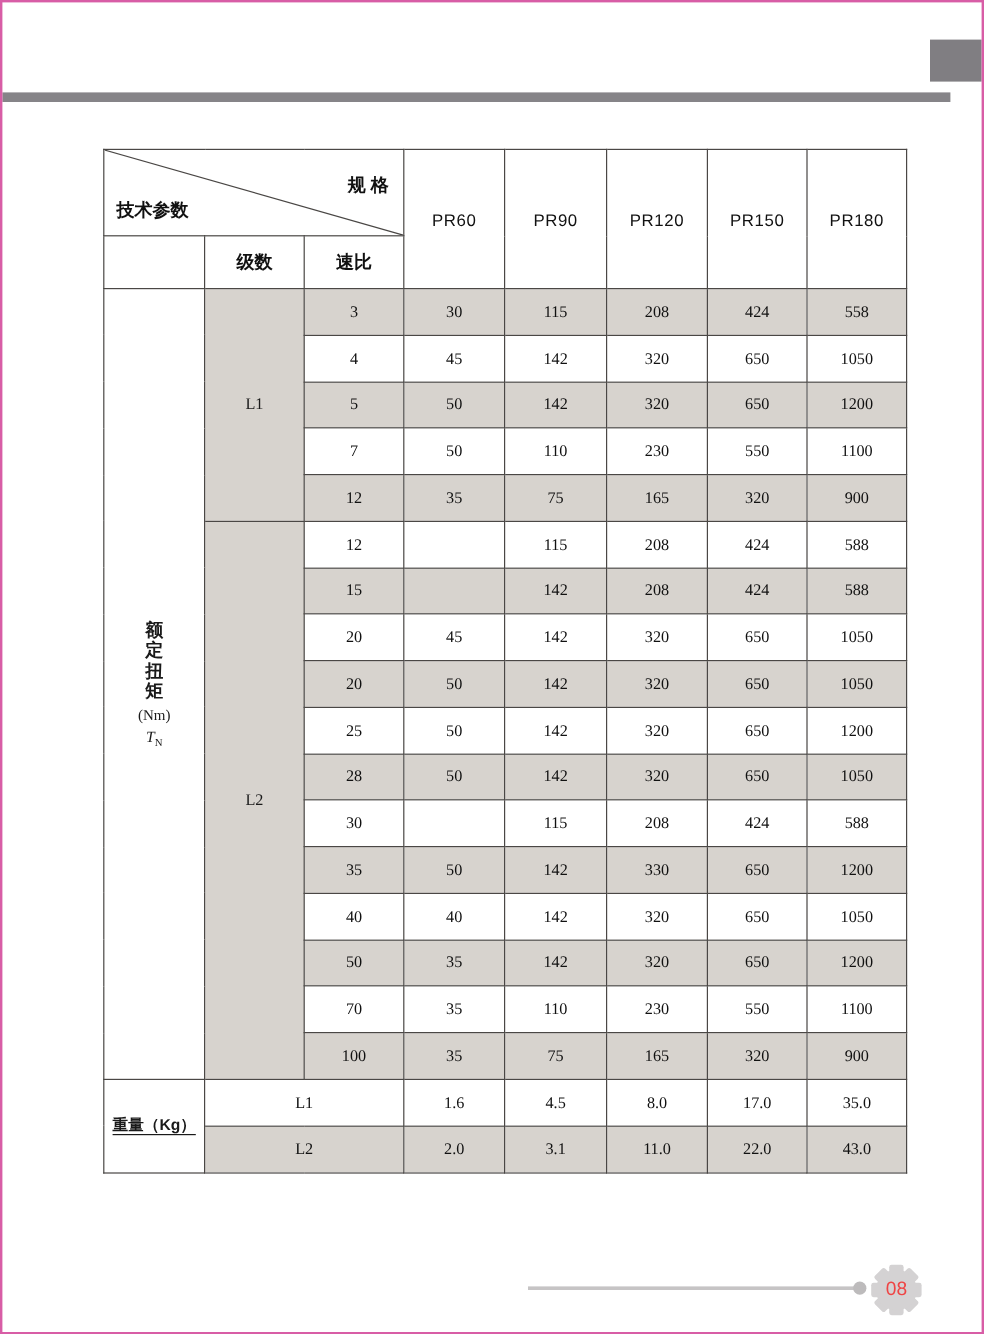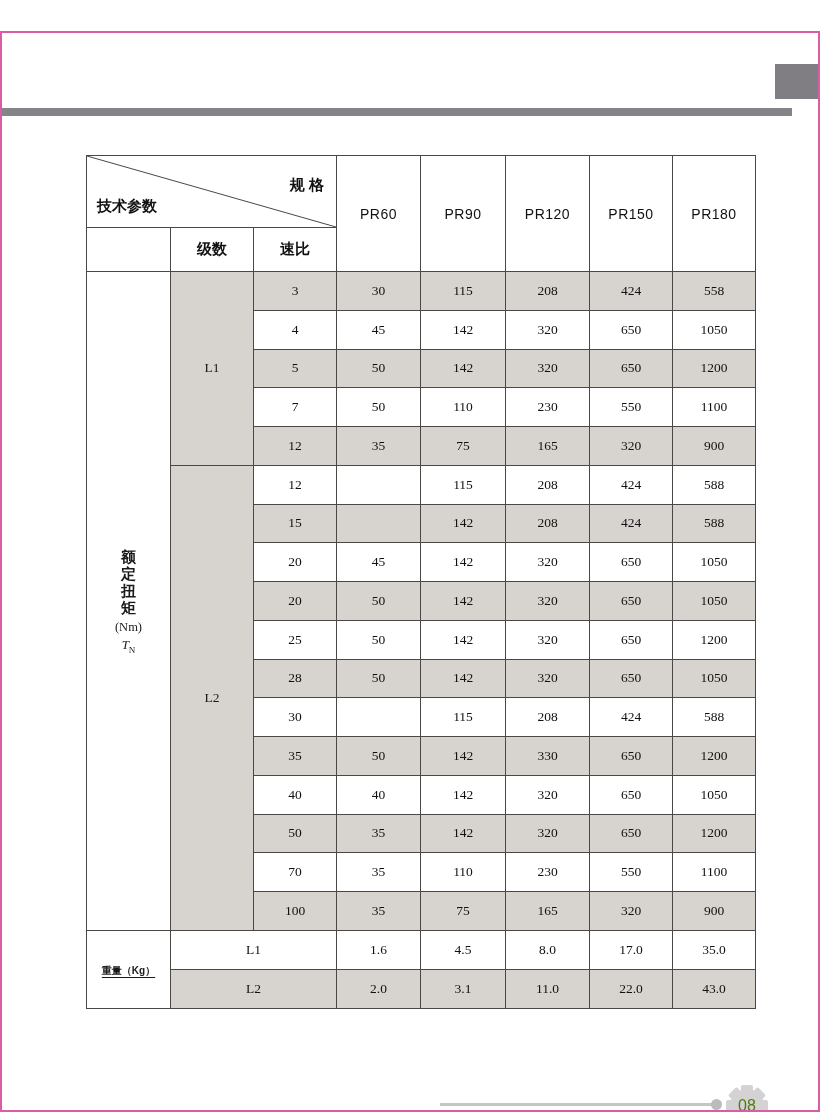--- a/index.html
+++ b/index.html
@@ -7,21 +7,21 @@
     --gray-bar:#868488;
     --gray-square:#807e82;
     --shaded:#d7d3ce;
     --border:#4a4745;
     --footer-line:#c6c4c5;
     --gear-fill:#d4d2d3;
   }
   *{margin:0;padding:0;box-sizing:border-box;}
   html,body{width:820px;height:1112px;background:#fff;overflow:hidden;}
   body{font-family:"Liberation Sans","DejaVu Sans",sans-serif;color:#1a1a1a;position:relative;}
-  .page{position:absolute;inset:0;background:#fff;margin-top:31px;}
+  .page{position:absolute;inset:0;background:#fff;}
   .pink-frame{position:absolute;inset:0;border:2px solid var(--pink);pointer-events:none;z-index:10;}
   .top-square{position:absolute;left:775px;top:33px;width:43px;height:35px;background:var(--gray-square);}
   .top-bar{position:absolute;left:2px;top:77px;width:790px;height:8px;background:var(--gray-bar);}
 
   
   table.spec{position:absolute;left:86px;top:124px;border-collapse:collapse;table-layout:fixed;}
   table.spec td{border:1px solid var(--border);text-align:center;vertical-align:middle;overflow:hidden;}
   tr.head1{height:72px;}
   tr.head2{height:44px;}
   tr.data-row{height:38.76px;}
@@ -37,34 +37,34 @@
   .corner-tr{position:absolute;top:20px;right:12px;}
   .corner-bl{position:absolute;bottom:11px;left:10px;}
 
   .stage-cell{background:var(--shaded);font-family:"Liberation Serif","DejaVu Serif",serif;font-size:13.5px;}
   .torque-cell{background:#fff;}
   .torque-label{display:flex;flex-direction:column;align-items:center;justify-content:center;gap:0;}
   .torque-label .tchar{font-family:"Liberation Sans","DejaVu Sans",sans-serif;font-weight:bold;font-size:15px;line-height:17px;}
   .torque-label .tunit{font-family:"Liberation Serif","DejaVu Serif",serif;font-size:12.5px;margin-top:4px;text-align:center;}
   .torque-label .tsym{font-family:"Liberation Serif","DejaVu Serif",serif;font-size:13px;margin-top:2px;}
   .torque-label .tsym sub{font-size:9px;}
-  .weight-label{font-family:"Liberation Sans","DejaVu Sans",sans-serif;font-weight:bold;font-size:10px;text-decoration:underline;text-underline-offset:3px;}
+  .weight-label{font-family:"Liberation Sans","DejaVu Sans",sans-serif;font-weight:bold;font-size:13px;text-decoration:underline;text-underline-offset:3px;}
 
   
   .footer-rule{position:absolute;left:440px;top:1072px;width:278px;height:3px;background:var(--footer-line);}
   .footer-dot{position:absolute;left:711px;top:1068px;width:11px;height:11px;border-radius:50%;background:#bdbbbc;}
   .gear{position:absolute;left:726px;top:1054px;width:42px;height:42px;}
   .gear .tooth{position:absolute;left:50%;top:50%;width:42px;height:12px;background:var(--gear-fill);border-radius:2px;}
   .gear .t0{transform:translate(-50%,-50%) rotate(0deg);}
   .gear .t45{transform:translate(-50%,-50%) rotate(45deg);}
   .gear .t90{transform:translate(-50%,-50%) rotate(90deg);}
   .gear .t135{transform:translate(-50%,-50%) rotate(135deg);}
   .gear .body{position:absolute;inset:4px;border-radius:50%;background:var(--gear-fill);}
   .gear .gear-num{position:absolute;inset:0;display:flex;align-items:center;justify-content:center;
-    font-family:"Liberation Sans","DejaVu Sans",sans-serif;font-size:16px;color:#4d7c0f;}
+    font-family:"Liberation Sans","DejaVu Sans",sans-serif;font-size:16px;color:#ef4444;}
 </style>
 </head>
 <body>
 
 <div class="page">
 
   <div class="top-square"></div>
   <div class="top-bar"></div>
 
   <table class="spec">

